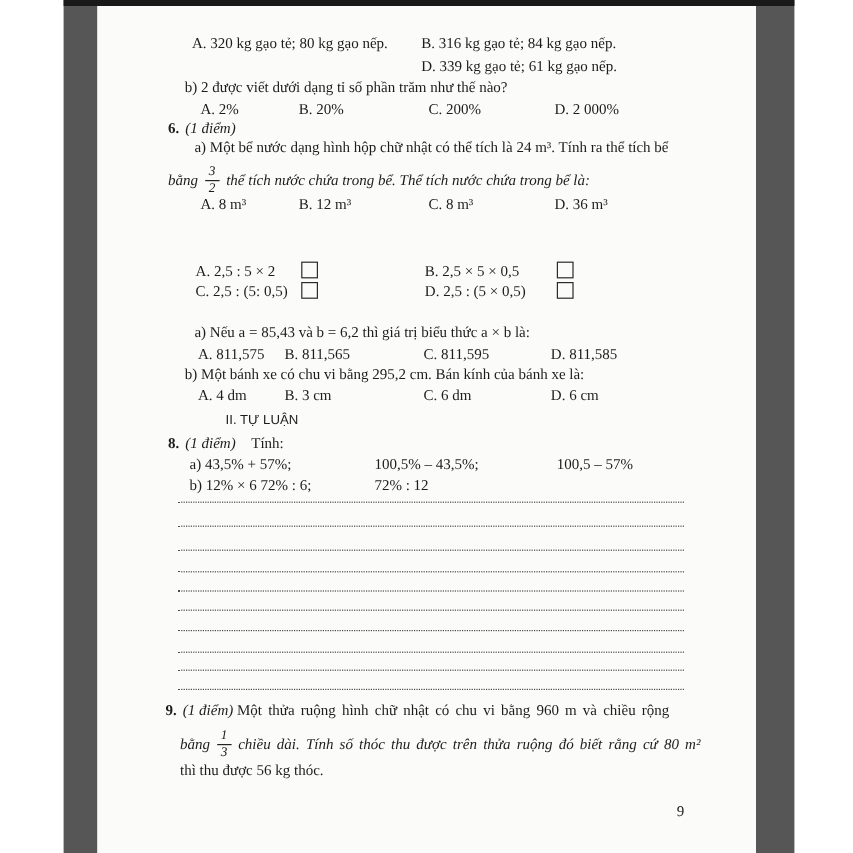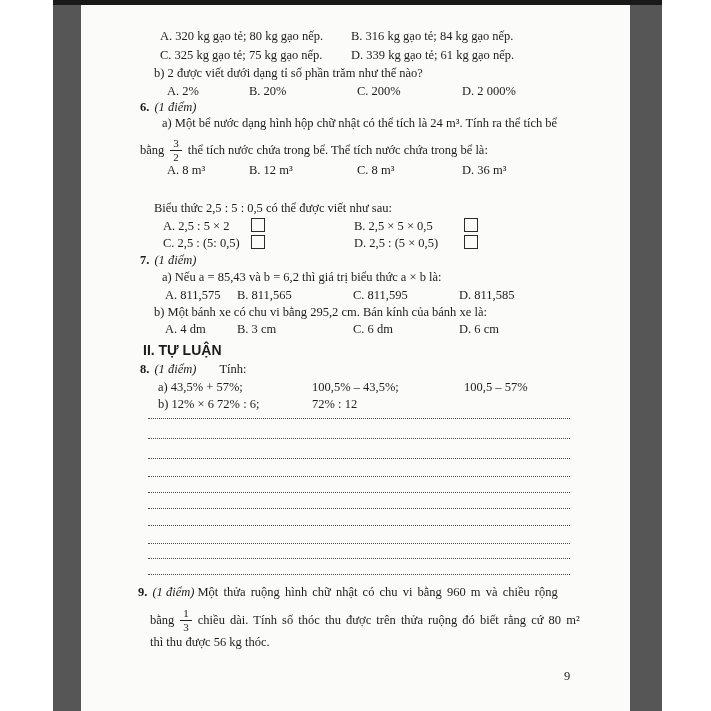--- a/index.html
+++ b/index.html
@@ -5,44 +5,43 @@
   html,body{margin:0;padding:0;}
   body{width:711px;height:711px;background:#ffffff;overflow:hidden;position:relative;
        font-family:"Liberation Serif","DejaVu Serif",serif;color:var(--text,#1c1c1c);}
   .photo{position:absolute;left:53px;top:0;width:609px;height:711px;background:var(--backdrop,#565656);}
   .photo-top{position:absolute;left:0;top:0;width:100%;height:5px;background:var(--top_bar,#191919);}
   .page{position:absolute;left:28px;top:5px;width:549px;height:706px;background:var(--page_bg,#fbfbfa);}
   .line{position:absolute;left:0;right:0;height:15px;font-size:12.5px;line-height:14px;}
   .line > span{position:absolute;white-space:nowrap;}
   .qnum{font-weight:bold;margin-right:5px;}
   .score{font-style:italic;}
-  .qlabel{margin-left:23px;}
-  .heading{font-family:"Liberation Sans","DejaVu Sans",sans-serif;font-weight:bold;font-size:14px;}
-  .fracline{position:absolute;display:flex;align-items:center;font-size:12.5px;white-space:nowrap;}
+  .qlabel{margin-left:13px;}
+  .heading{font-family:"Liberation Sans","DejaVu Sans",sans-serif;font-weight:normal;font-size:11px;margin-left:45px;}
+  .fracline{position:absolute;display:flex;align-items:center;font-size:12.5px;white-space:nowrap;font-style:italic;}
   .frac{display:inline-flex;flex-direction:column;align-items:center;margin:0 6px;
         font-size:11px;line-height:13px;}
   .frac .num{border-bottom:1px solid #222;padding:0 3px;}
   .frac .den{padding:0 3px;}
   .checkbox{position:absolute;width:12px;height:12px;border:1.4px solid #2b2b2b;background:transparent;top:-1px;}
   .dots{position:absolute;left:67px;width:422px;height:0;border-bottom:1.5px dotted #4a4a4a;}
   .just{word-spacing:2px;}
 </style>
 </head>
 <body>
 
 <div class="photo">
   <div class="photo-top"></div>
   <div class="page">
 
     <div class="line" style="top:24px">
       <span style="left:79px">A. 320 kg gạo tẻ; 80 kg gạo nếp.</span>
       <span style="left:270px">B. 316 kg gạo tẻ; 84 kg gạo nếp.</span>
     </div>
     <div class="line" style="top:43px">
-      <span style="left:79px">C. 325 kg gạo tẻ; 75 kg gạo nếp.</span>
       <span style="left:270px">D. 339 kg gạo tẻ; 61 kg gạo nếp.</span>
     </div>
     <div class="line" style="top:61px">
       <span style="left:73px">b) 2 được viết dưới dạng tỉ số phần trăm như thế nào?</span>
     </div>
     <div class="line" style="top:79px">
       <span style="left:86px">A. 2%</span>
       <span style="left:168px">B. 20%</span>
       <span style="left:276px">C. 200%</span>
       <span style="left:381px">D. 2 000%</span>
@@ -63,41 +62,33 @@
         <span class="den">2</span>
       </span>
       <span>thể tích nước chứa trong bể. Thể tích nước chứa trong bể là:</span>
     </div>
     <div class="line" style="top:158px">
       <span style="left:86px">A. 8 m³</span>
       <span style="left:168px">B. 12 m³</span>
       <span style="left:276px">C. 8 m³</span>
       <span style="left:381px">D. 36 m³</span>
     </div>
-    <div class="line" style="top:196px">
-      <span style="left:73px">Biểu thức 2,5 : 5 : 0,5 có thể được viết như sau:</span>
-    </div>
     <div class="line" style="top:214px">
       <span style="left:82px">A. 2,5 : 5 × 2</span>
       <span class="checkbox" style="left:170px"></span>
       <span style="left:273px">B. 2,5 × 5 × 0,5</span>
       <span class="checkbox" style="left:383px"></span>
     </div>
     <div class="line" style="top:231px">
       <span style="left:82px">C. 2,5 : (5: 0,5)</span>
       <span class="checkbox" style="left:170px"></span>
       <span style="left:273px">D. 2,5 : (5 × 0,5)</span>
       <span class="checkbox" style="left:383px"></span>
     </div>
 
-    <div class="line" style="top:248px">
-      <span style="left:59px">
-        <b class="qnum">7.</b><i class="score">(1 điểm)</i>
-      </span>
-    </div>
     <div class="line" style="top:265px">
       <span style="left:81px">a) Nếu a = 85,43 và b = 6,2 thì giá trị biểu thức a × b là:</span>
     </div>
     <div class="line" style="top:283px">
       <span style="left:84px">A. 811,575</span>
       <span style="left:156px">B. 811,565</span>
       <span style="left:272px">C. 811,595</span>
       <span style="left:378px">D. 811,585</span>
     </div>
     <div class="line" style="top:300px">

